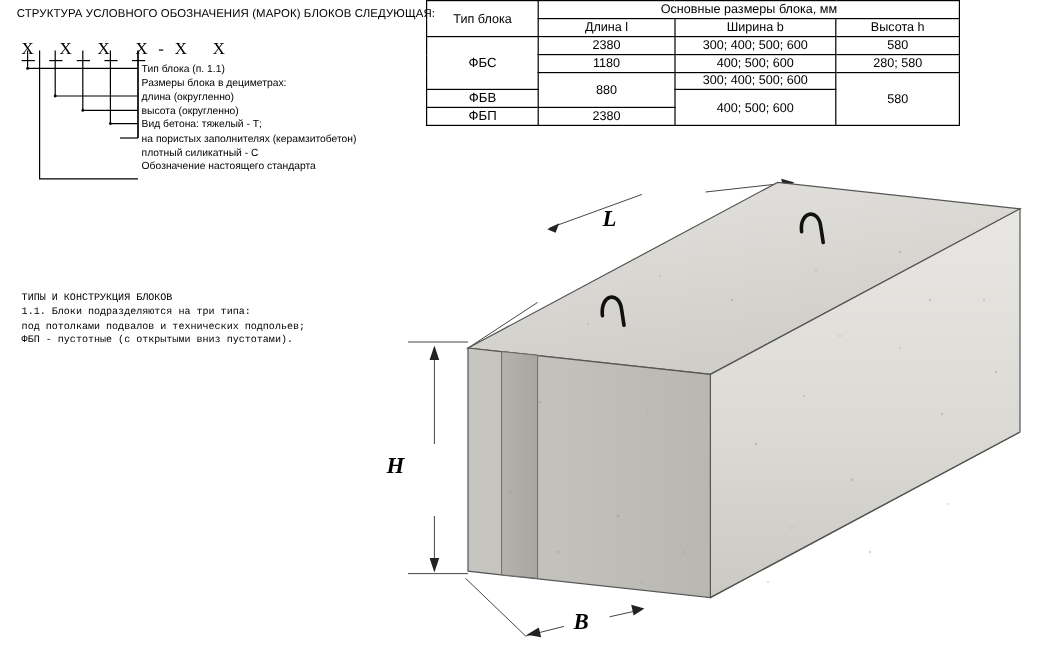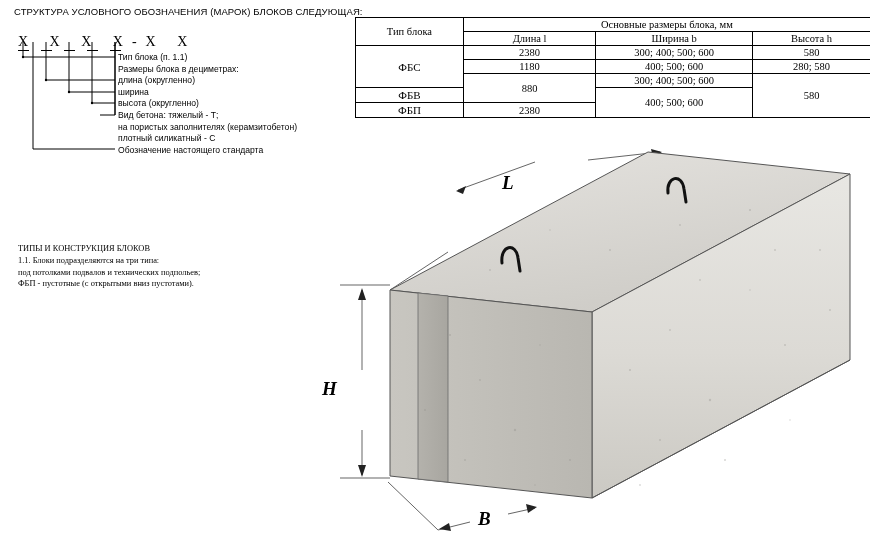--- a/index.html
+++ b/index.html
@@ -67,34 +67,34 @@
     white-space: nowrap;
   }
   #legend-list div { height: 11.6px; }
 
   
   #types-block {
     position: absolute;
     left: 18px;
     top: 243px;
     width: 340px;
-    font-family: Liberation Serif, serif;
+    font-family: Liberation Mono, monospace;
     font-size: 8.4px;
     line-height: 11.3px;
   }
   #types-block .t-title { margin-bottom: 1px; }
 
   
   #dim-table {
     position: absolute;
     left: 355px;
-    top: 17px;
-    width: 516px;
+    top: 0;
+    width: 445px;
     border-collapse: collapse;
-    font-family: Liberation Serif, serif;
+    font-family: Liberation Sans, sans-serif;
     font-size: 10.5px;
     text-align: center;
   }
   #dim-table th, #dim-table td {
     border: 1px solid #000;
     padding: 1px 2px;
     text-align: center;
     vertical-align: middle;
     font-weight: normal;
   }
@@ -161,21 +161,20 @@
     <circle cx="46" cy="80" r="1.2"></circle>
     <circle cx="69" cy="92" r="1.2"></circle>
     <circle cx="92" cy="103" r="1.2"></circle>
   </g>
 </svg>
 
 <div id="legend-list">
   <div>Тип блока (п. 1.1)</div>
   <div>Размеры блока в дециметрах:</div>
   <div>длина (округленно)</div>
-  <div>ширина</div>
   <div>высота (округленно)</div>
   <div>Вид бетона: тяжелый - Т;</div>
   <div>на пористых заполнителях (керамзитобетон)</div>
   <div>плотный силикатный - С</div>
   <div>Обозначение настоящего стандарта</div>
 </div>
 
 <div id="types-block">
   <div class="t-title">ТИПЫ И КОНСТРУКЦИЯ БЛОКОВ</div>
   <div>1.1. Блоки подразделяются на три типа:</div>

